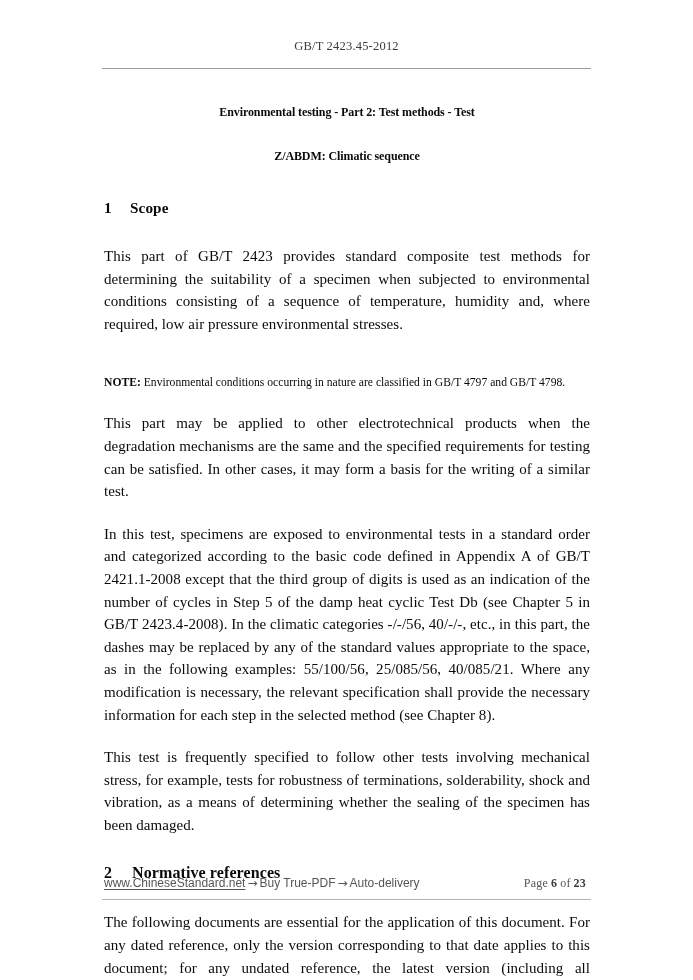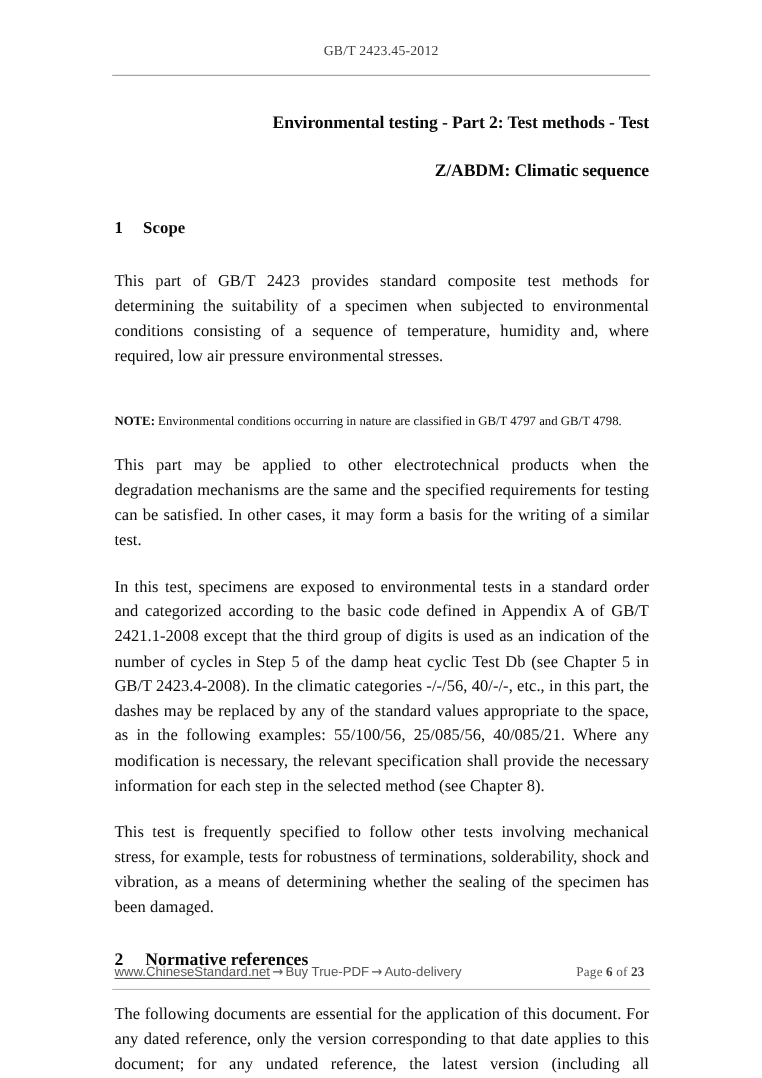--- a/index.html
+++ b/index.html
@@ -48,22 +48,22 @@
     height: 1px;
     background: #9a9a9a;
   }
 
   
   .doc-title {
     position: absolute;
     left: 104px;
     top: 90px;
     width: 486px;
-    text-align: right;
-    font-size: 16px;
+    text-align: center;
+    font-size: 12px;
     font-weight: bold;
     line-height: 44px;
     letter-spacing: -0.1px;
   }
   .doc-title .title-line {
     display: block;
   }
 
   
   .content {

